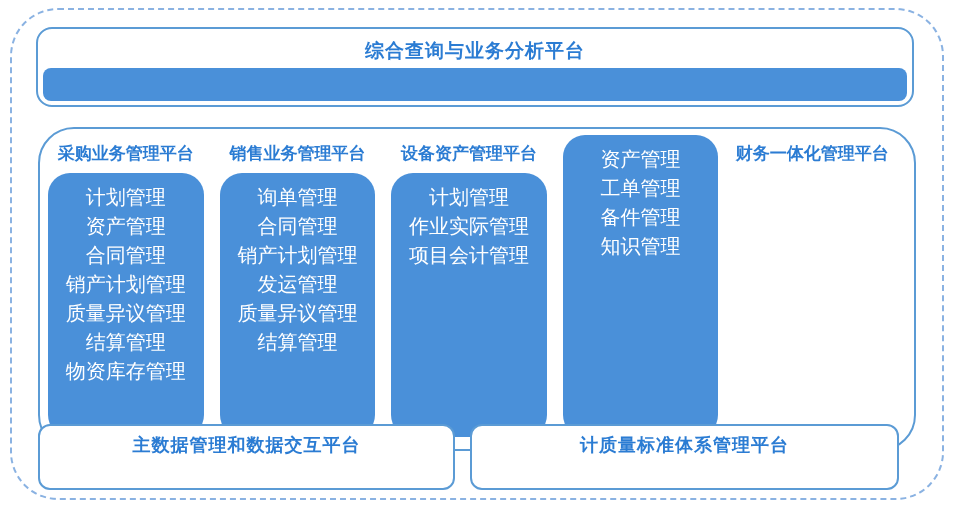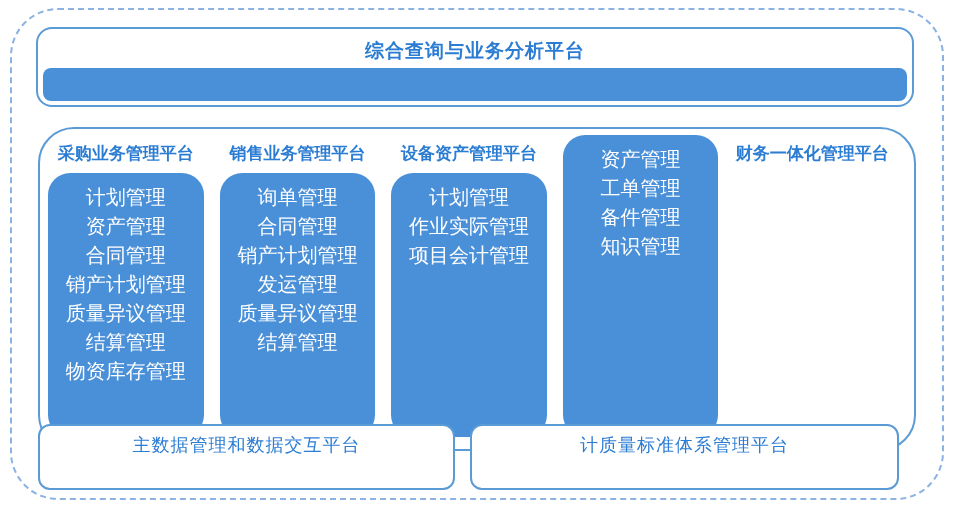--- a/index.html
+++ b/index.html
@@ -105,21 +105,21 @@
     border-radius: 12px;
     box-sizing: border-box;
     background: var(--bg);
   }
   .bottom-box.b1 { left: 38px; width: 417px; }
   .bottom-box.b2 { left: 470px; width: 429px; }
   .bottom-title {
     text-align: center;
     padding-top: 7px;
     font-size: 18px;
-    font-weight: normal;
+    font-weight: bold;
     color: var(--text);
     letter-spacing: 1px;
   }
 </style>
 </head>
 <body>
 
 <div class="canvas">
   <div class="outer-frame"></div>
 

